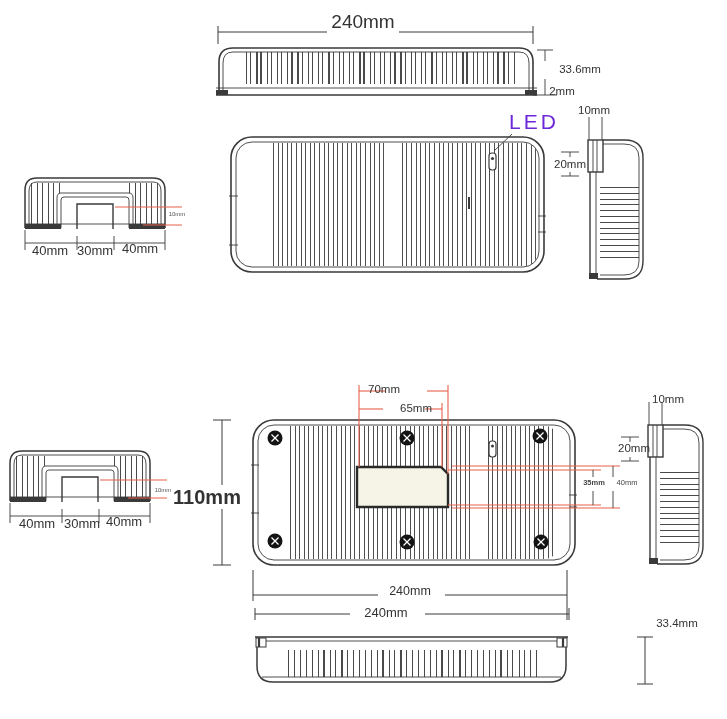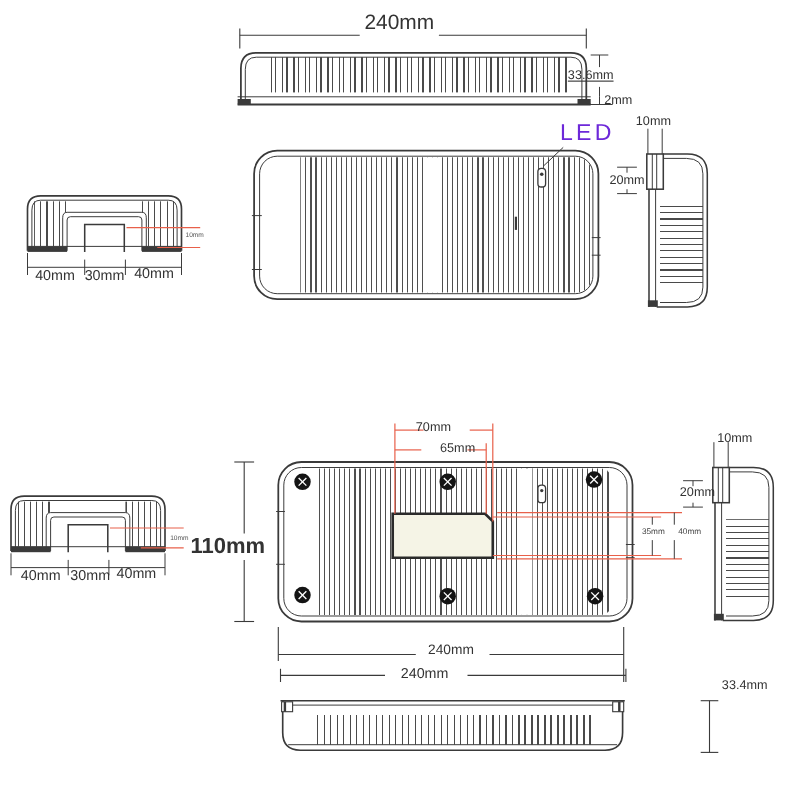--- a/index.html
+++ b/index.html
@@ -218,33 +218,33 @@
       <line x1="259" y1="638" x2="259" y2="647" stroke-width="2.2"></line>
       <rect x="557" y="638" width="10" height="9" fill="#fff" stroke-width="1"></rect>
       <line x1="563" y1="638" x2="563" y2="647" stroke-width="2.2"></line>
       <line x1="637" y1="637" x2="653" y2="637" stroke-width="1"></line>
       <line x1="637" y1="684" x2="653" y2="684" stroke-width="1"></line>
       <line x1="645" y1="637" x2="645" y2="684" stroke-width="1"></line>
     </g>
   </svg>
 
   <div class="lbl big" style="left:363px;top:21px;">240mm</div>
-  <div class="lbl med" style="left:537px;top:70px;text-decoration:underline;">33.6mm</div>
+  <div class="lbl med" style="left:580px;top:70px;">33.6mm</div>
   <div class="lbl med" style="left:562px;top:92px;">2mm</div>
   <div class="lbl led" style="left:534px;top:121px;">LED</div>
   <div class="lbl med" style="left:594px;top:111px;">10mm</div>
   <div class="lbl med" style="left:570px;top:165px;">20mm</div>
   <div class="lbl micro" style="left:177px;top:214px;">10mm</div>
   <div class="lbl prof" style="left:50px;top:250px;">40mm</div>
   <div class="lbl prof" style="left:95px;top:250px;">30mm</div>
   <div class="lbl prof" style="left:140px;top:248px;">40mm</div>
-  <div class="lbl med" style="left:394px;top:390px;">70mm</div>
+  <div class="lbl med" style="left:384px;top:390px;">70mm</div>
   <div class="lbl med" style="left:416px;top:409px;">65mm</div>
   <div class="lbl big" style="left:207px;top:497px;font-size:20px;font-weight:bold;">110mm</div>
-  <div class="lbl tiny" style="left:594px;top:483px;">35mm</div>
+  <div class="lbl tiny" style="left:594px;top:483px;font-weight:bold;">35mm</div>
   <div class="lbl tiny" style="left:627px;top:483px;">40mm</div>
   <div class="lbl prof" style="left:37px;top:523px;">40mm</div>
   <div class="lbl prof" style="left:82px;top:523px;">30mm</div>
   <div class="lbl prof" style="left:124px;top:521px;">40mm</div>
   <div class="lbl micro" style="left:163px;top:490px;">10mm</div>
   <div class="lbl med" style="left:668px;top:400px;">10mm</div>
   <div class="lbl med" style="left:634px;top:449px;">20mm</div>
   <div class="lbl med" style="left:410px;top:591px;font-size:12.5px;">240mm</div>
   <div class="lbl prof" style="left:386px;top:612px;">240mm</div>
   <div class="lbl med" style="left:677px;top:624px;">33.4mm</div>

